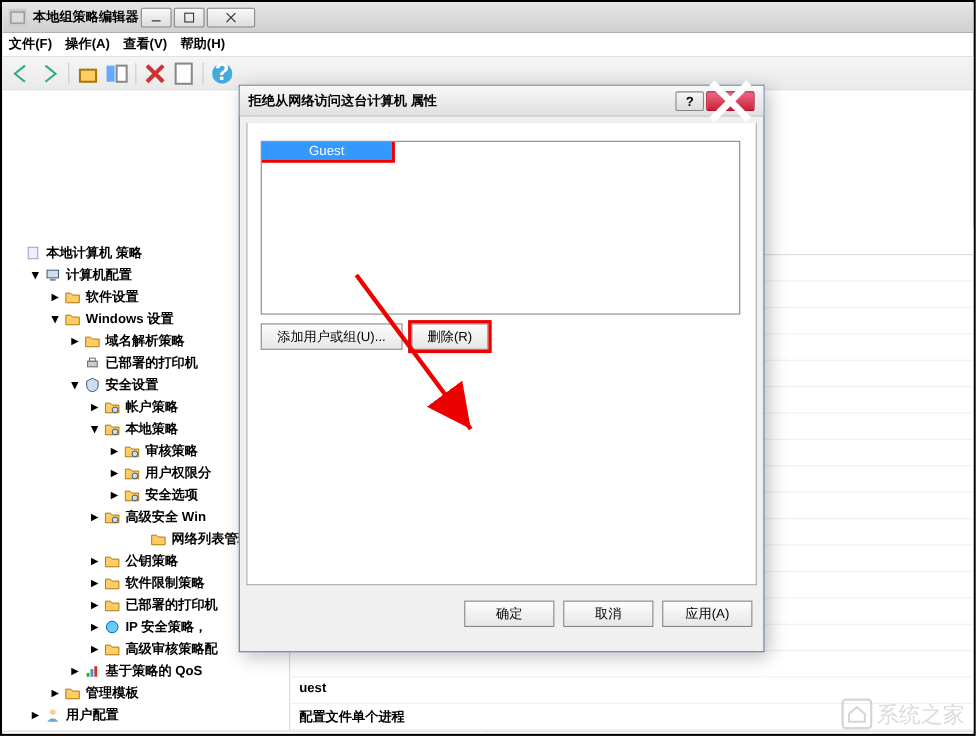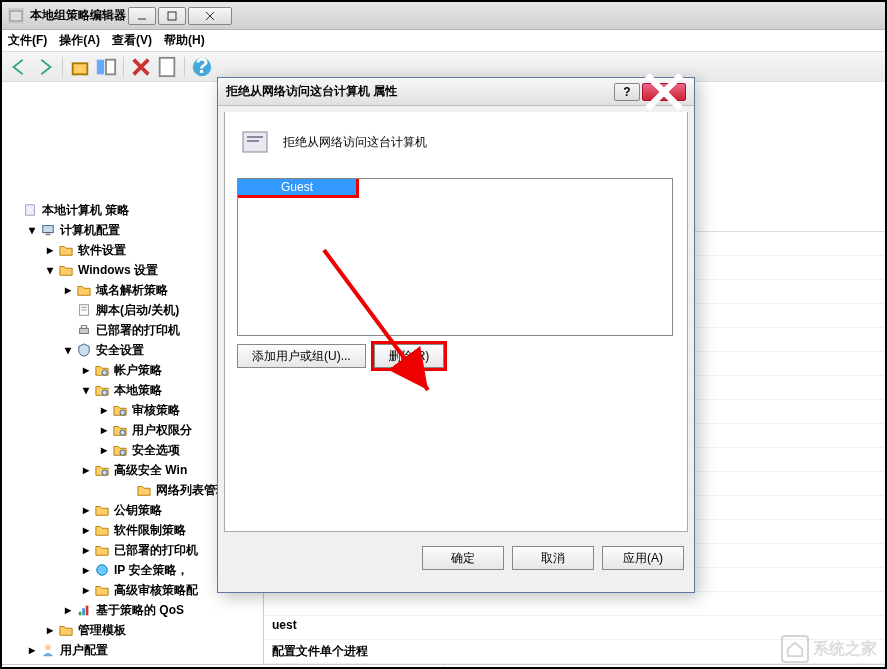--- a/index.html
+++ b/index.html
@@ -195,31 +195,20 @@
               <svg viewBox="0 0 16 16">
                 <path d="M1 4 L6 4 L8 6 L15 6 L15 14 L1 14 Z" fill="#fc6" stroke="#a70"></path>
               </svg>
             </span>
             <span class="tree-label">域名解析策略</span>
           </div>
           <div class="tree-node" style="padding-left: 60px;">
             <span class="tree-expand"></span>
             <span class="tree-icon">
               <svg viewBox="0 0 16 16">
-                <rect x="3" y="2" width="10" height="12" fill="#fff" stroke="#888"></rect>
-                <line x1="5" y1="5" x2="11" y2="5" stroke="#888"></line>
-                <line x1="5" y1="8" x2="11" y2="8" stroke="#888"></line>
-              </svg>
-            </span>
-            <span class="tree-label">脚本(启动/关机)</span>
-          </div>
-          <div class="tree-node" style="padding-left: 60px;">
-            <span class="tree-expand"></span>
-            <span class="tree-icon">
-              <svg viewBox="0 0 16 16">
                 <rect x="3" y="6" width="10" height="6" fill="#ccc" stroke="#666"></rect>
                 <rect x="5" y="3" width="6" height="3" fill="#fff" stroke="#666"></rect>
               </svg>
             </span>
             <span class="tree-label">已部署的打印机</span>
           </div>
           <div class="tree-node" style="padding-left: 60px;">
             <span class="tree-expand">▾</span>
             <span class="tree-icon">
               <svg viewBox="0 0 16 16">
@@ -416,30 +405,20 @@
       <div class="dialog-btn close">
           <svg viewBox="0 0 10 10">
             <line x1="1" y1="1" x2="9" y2="9" stroke="#fff" stroke-width="1.5"></line>
             <line x1="9" y1="1" x2="1" y2="9" stroke="#fff" stroke-width="1.5"></line>
           </svg>
         </div>
     </div>
   </div>
   <div class="dialog-body">
     <div class="tab-content">
-      <div class="policy-header">
-        <span class="policy-icon">
-          <svg viewBox="0 0 32 32" width="32" height="32">
-              <rect x="4" y="6" width="24" height="20" fill="#e8e8f0" stroke="#889"></rect>
-              <rect x="8" y="10" width="16" height="2" fill="#889"></rect>
-              <rect x="8" y="14" width="12" height="2" fill="#889"></rect>
-            </svg>
-        </span>
-        <span>拒绝从网络访问这台计算机</span>
-      </div>
       <div class="listbox">
         <div class="list-item selected guest-highlight" style="width:118px;">Guest</div>
       </div>
       <div class="action-row">
         <button class="btn">添加用户或组(U)...</button>
         <button class="btn delete-highlight">删除(R)</button>
       </div>
     </div>
   </div>
   <div class="dialog-footer">
@@ -457,14 +436,14 @@
   </defs>
   <line x1="322" y1="248" x2="426" y2="388" stroke="#e00" stroke-width="4" marker-end="url(#ah)"></line>
 </svg>
 
 <div class="watermark">
   <div class="watermark-logo">
     <svg viewBox="0 0 20 20" width="18" height="18">
         <path d="M2 10 L10 3 L18 10 L18 18 L2 18 Z" fill="none" stroke="#888" stroke-width="2"></path>
       </svg>
   </div>
-  <span style="font-size:16px;color:#999;font-weight:bold;">系统之家</span>
+  <span style="font-size:20px;color:#999;">系统之家</span>
 </div>
 
 </body></html>

